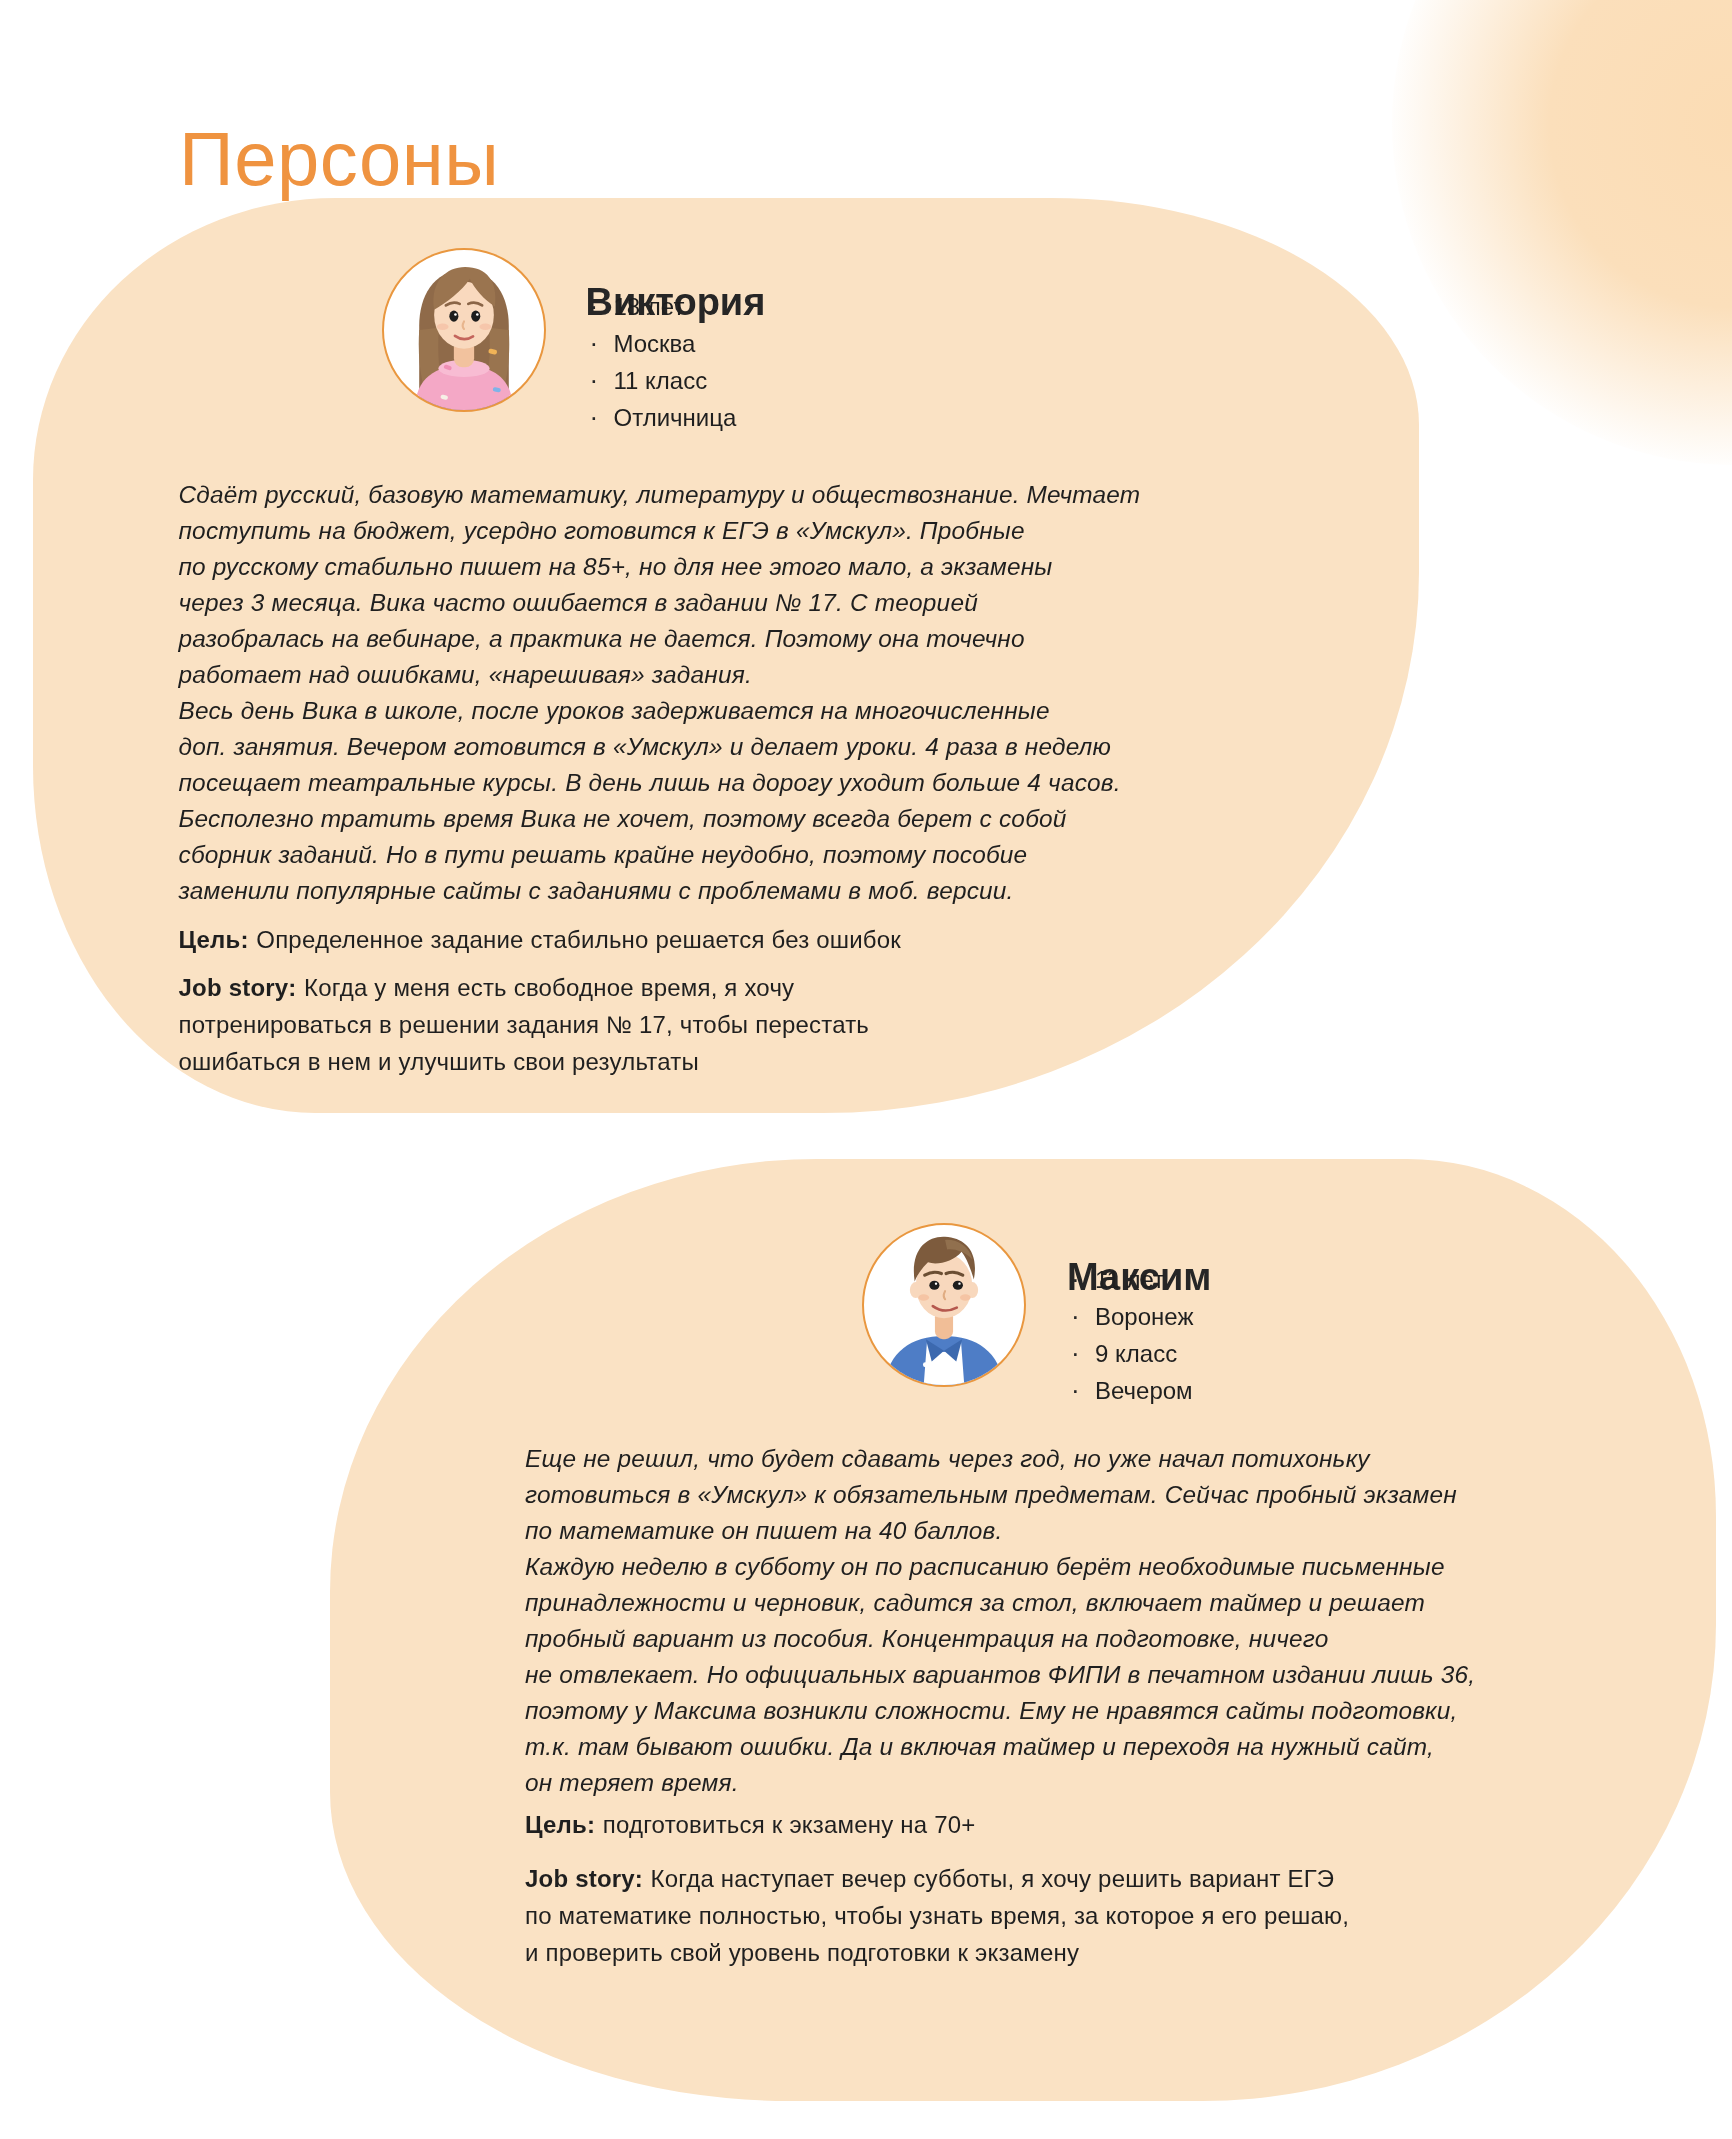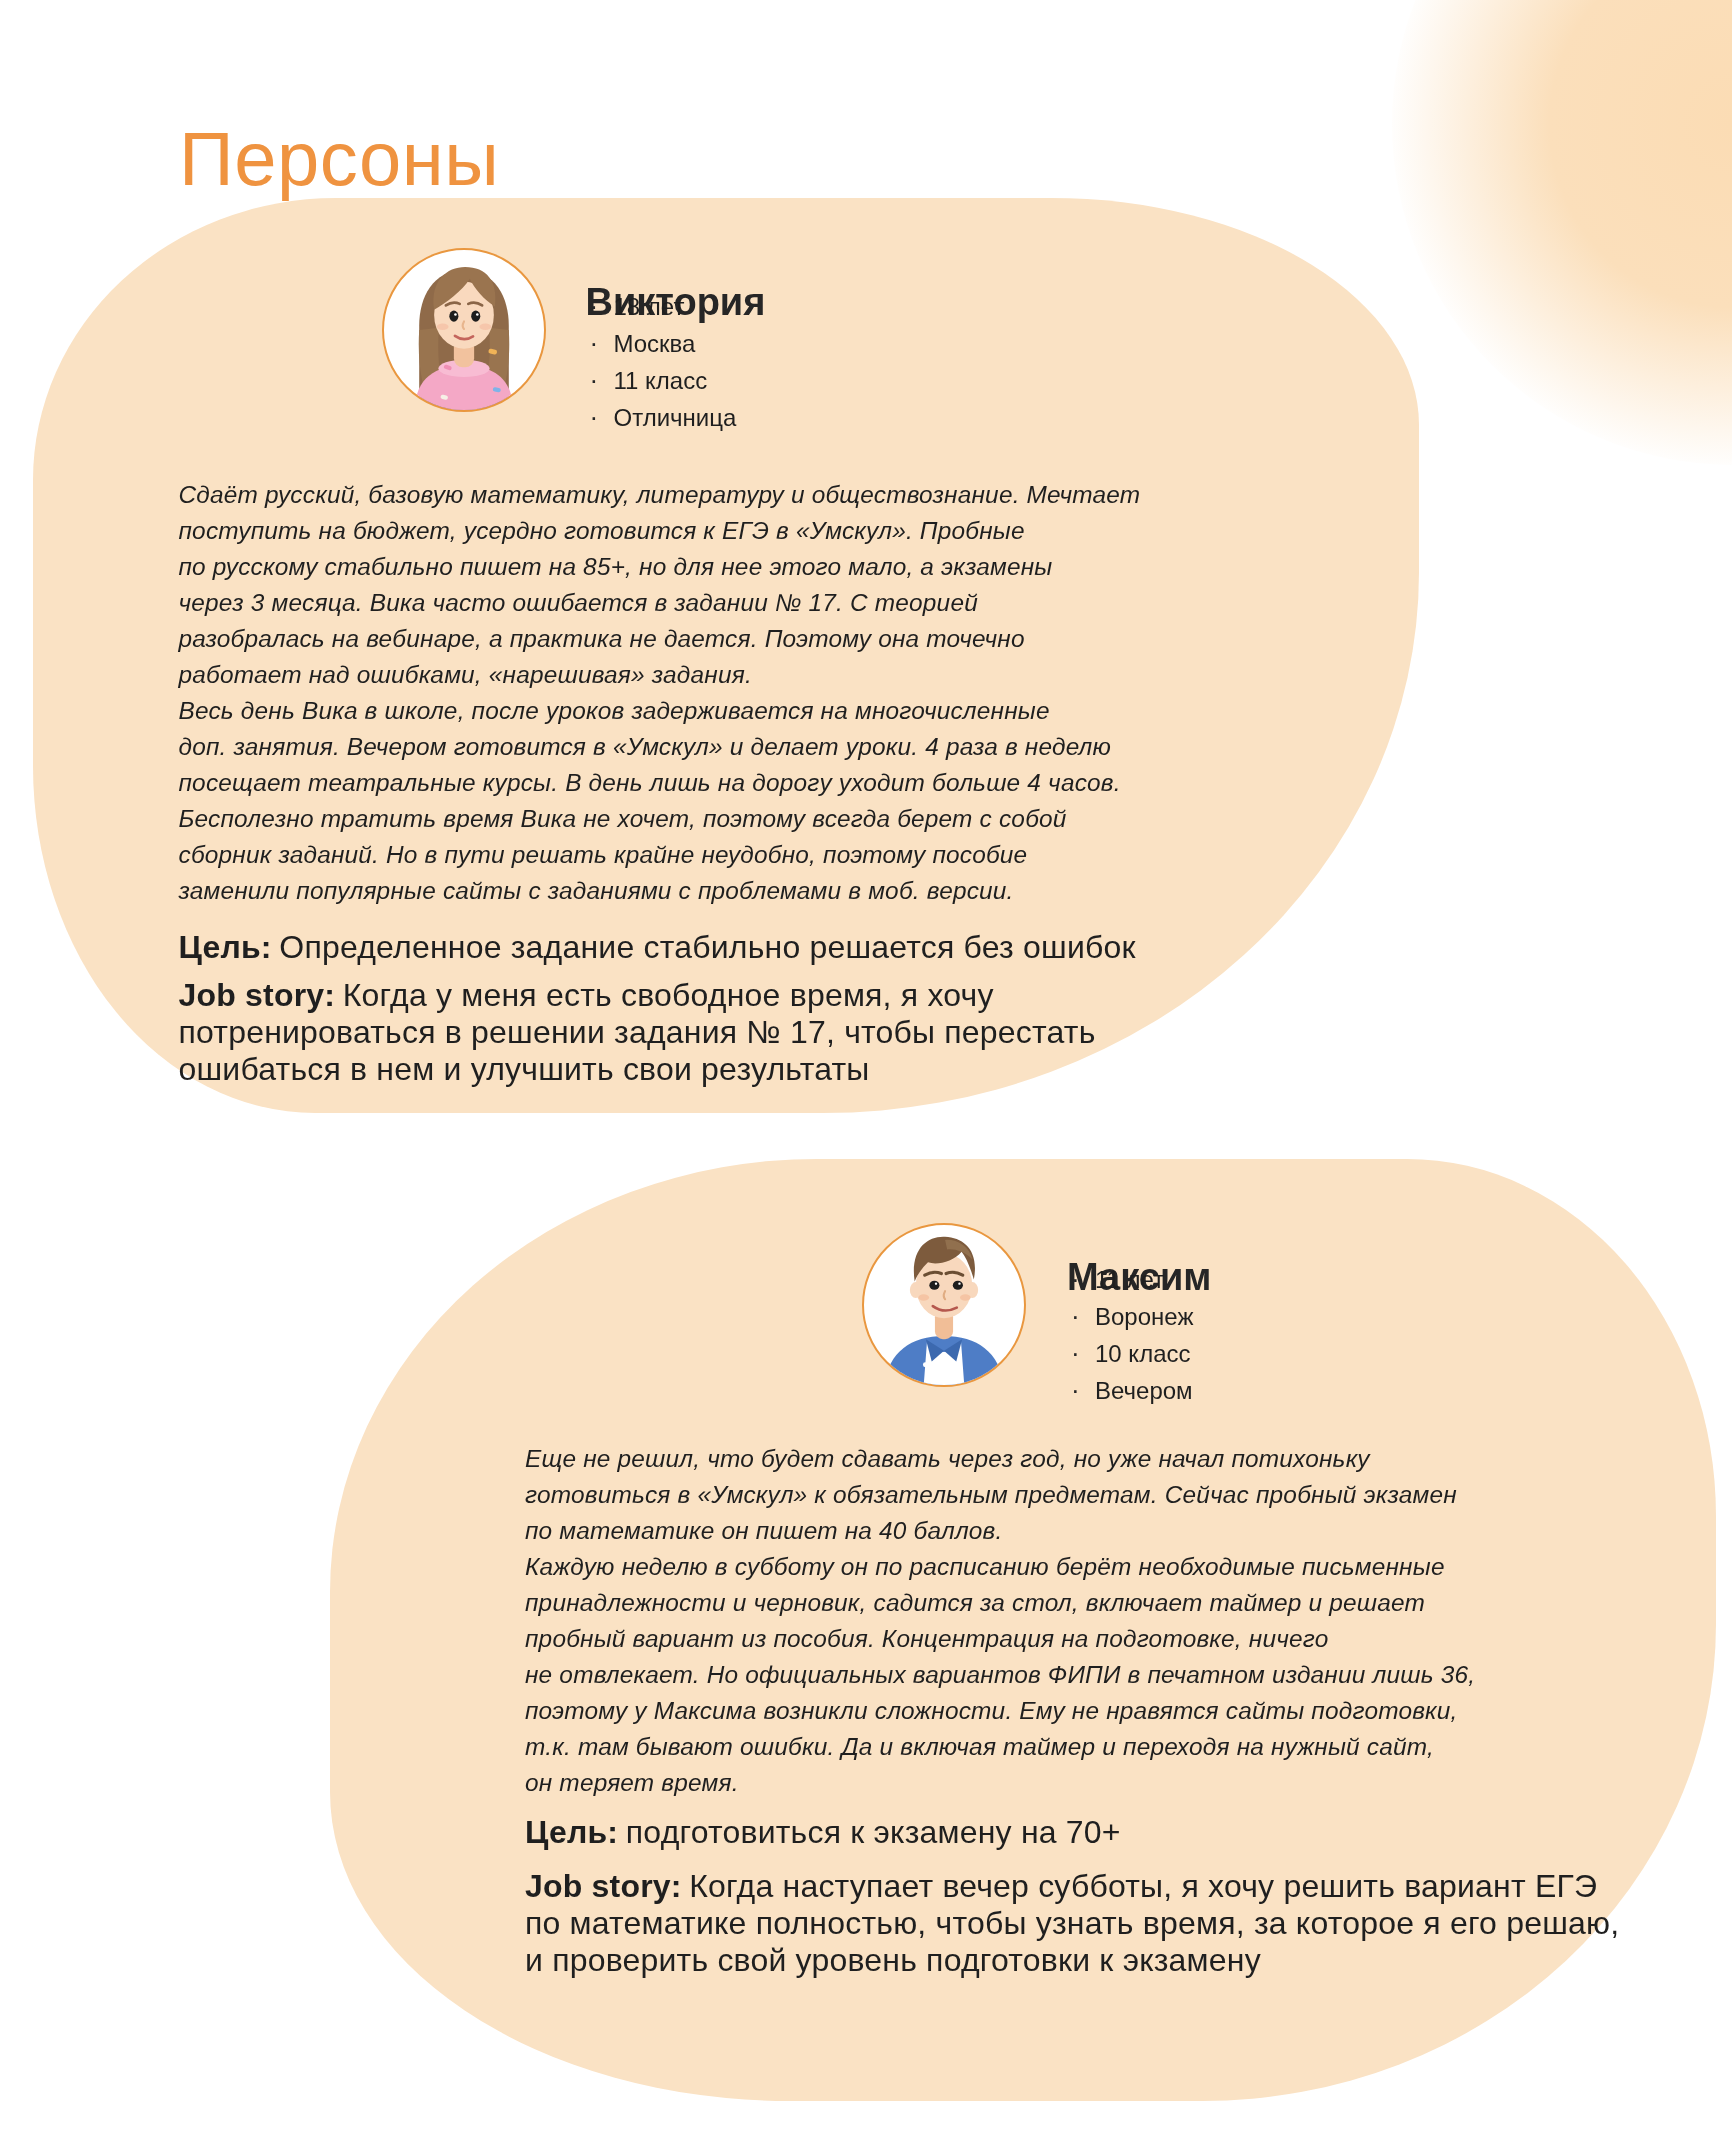--- a/index.html
+++ b/index.html
@@ -45,21 +45,21 @@
     display:inline-block;width:24px;flex:0 0 24px;
     font-size:26px;text-align:left;color:#262626;
   }
   .desc{
     position:absolute;font-size:24.4px;line-height:36px;letter-spacing:0.2px;
     white-space:pre-line;color:#1f1f1f;font-style:italic;
   }
   .card1 .desc{left:146px;top:255px;width:1256px;}
   .card2 .desc{left:195px;top:258px;width:1202px;}
   .goal,.job{
-    position:absolute;font-size:32px;line-height:37px;letter-spacing:0.2px;
+    position:absolute;font-size:24px;line-height:37px;letter-spacing:0.2px;
     white-space:pre-line;color:#1f1f1f;
   }
   .goal b,.job b{margin-right:7.6px;}
   .card1 .goal{left:146px;top:699px;}
   .card1 .job{left:146px;top:747px;}
   .card2 .goal{left:195px;top:623px;}
   .card2 .job{left:195px;top:677px;}
 </style>
 </head>
 <body>
@@ -173,21 +173,21 @@
     <li>
         <span class="dot">·</span>
         <span>11 лет</span>
       </li>
     <li>
         <span class="dot">·</span>
         <span>Воронеж</span>
       </li>
     <li>
         <span class="dot">·</span>
-        <span>10 класс</span>
+        <span>9 класс</span>
       </li>
     <li>
         <span class="dot">·</span>
         <span>Вечером</span>
       </li>
   </ul>
 
   <p class="desc">Еще не решил, что будет сдавать через год, но уже начал потихоньку
 готовиться в «Умскул» к обязательным предметам. Сейчас пробный экзамен
 по математике он пишет на 40 баллов.

